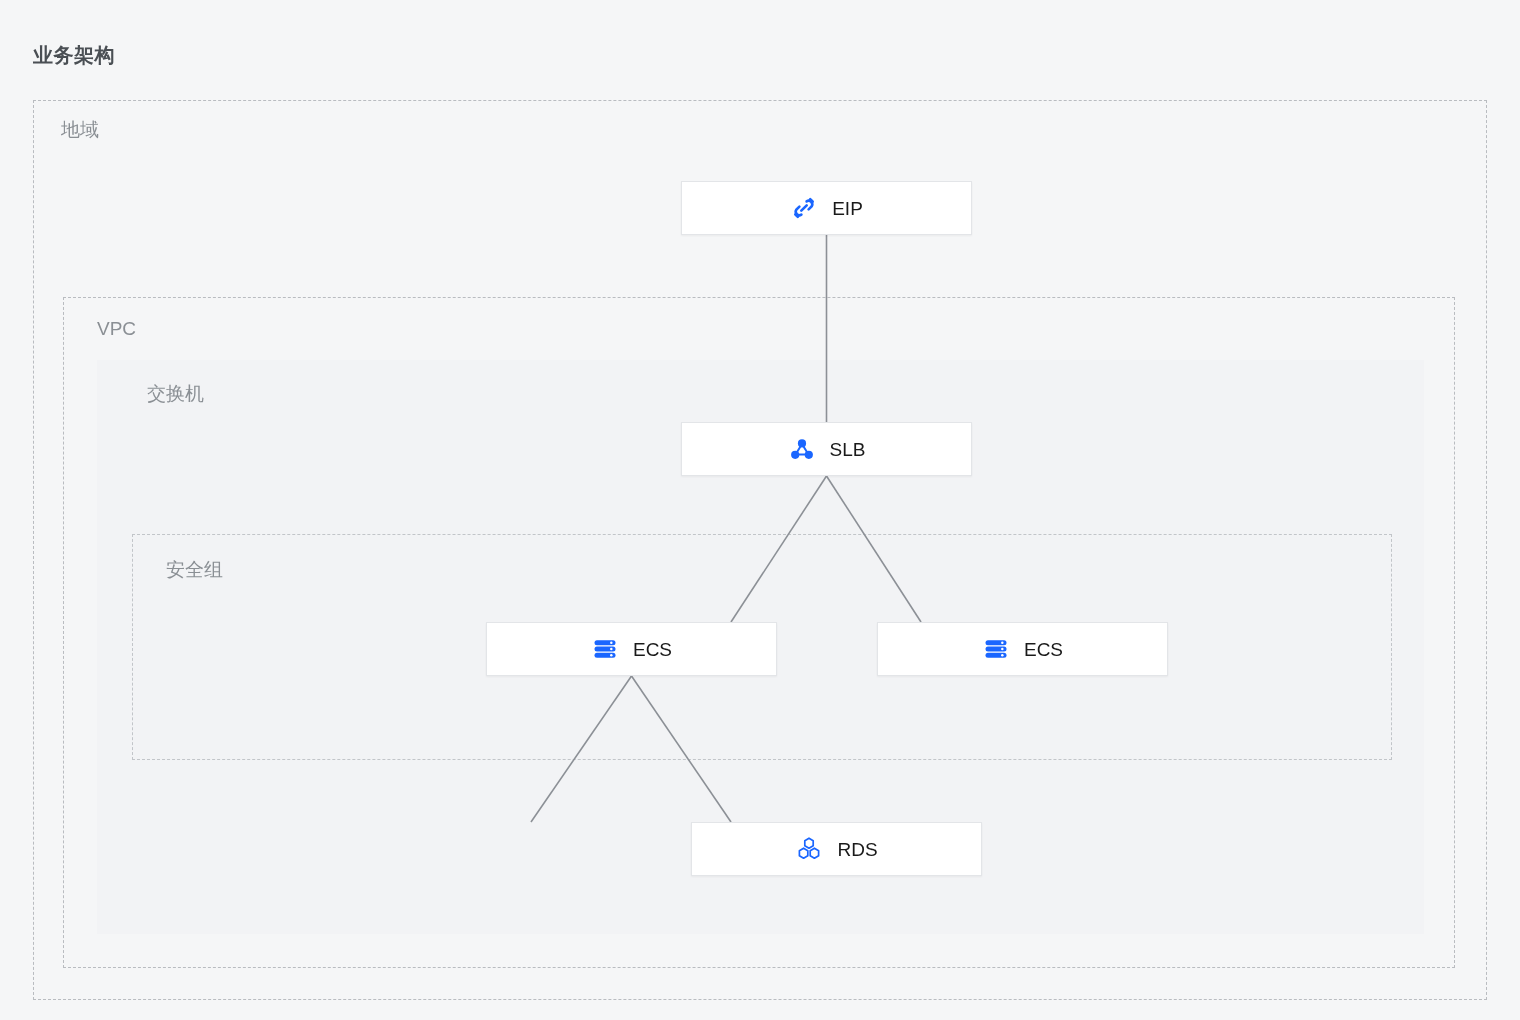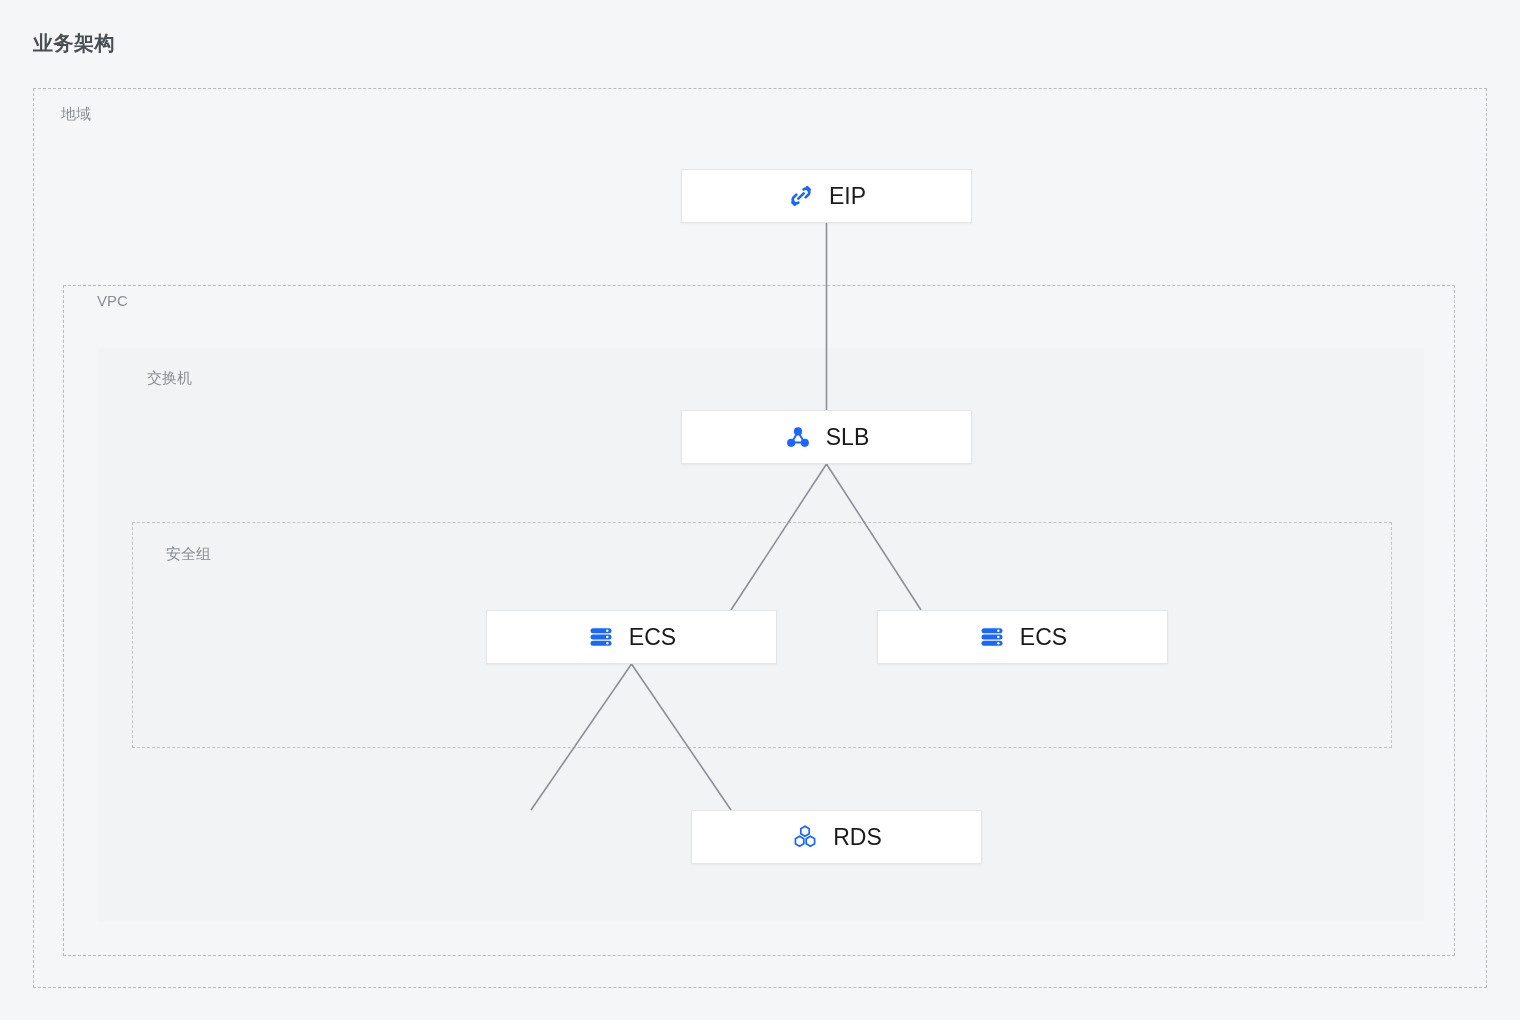--- a/index.html
+++ b/index.html
@@ -2,21 +2,21 @@
 <html><head>
 <meta charset="utf-8">
 <style>
   * { box-sizing: border-box; margin: 0; padding: 0; }
   html, body {
     width: 1520px; height: 1020px;
     background: #f5f6f7;
     font-family: "Liberation Sans", "DejaVu Sans", sans-serif;
     overflow: hidden;
   }
-  #page { position: relative; width: 1520px; height: 756px; }
+  #page { position: relative; width: 1520px; height: 756px; margin-top: 12px; }
 
   .page-title {
     position: absolute;
     left: 33px; top: 30px;
     font-size: 20px;
     font-weight: bold;
     color: #4a4f54;
     letter-spacing: 0.5px;
   }
 
@@ -41,26 +41,26 @@
     background: #f2f3f5;
   }
   .secgroup-box {
     position: absolute;
     left: 132px; top: 522px;
     width: 1260px; height: 226px;
     border: 1px dashed #c2c5c9;
   }
   .container-label {
     position: absolute;
-    font-size: 15px;
+    font-size: 19px;
     color: #8a8f94;
     white-space: nowrap;
   }
   .lbl-region  { left: 61px;  top: 105px; }
-  .lbl-vpc     { left: 97px;  top: 292px; }
+  .lbl-vpc     { left: 97px;  top: 306px; }
   .lbl-vswitch { left: 147px; top: 369px; }
   .lbl-secgrp  { left: 166px; top: 545px; }
 
   
   .connectors {
     position: absolute;
     left: 0; top: 0;
     width: 1520px; height: 1020px;
     pointer-events: none;
   }
@@ -71,21 +71,21 @@
     height: 54px;
     background: #ffffff;
     border: 1px solid #e3e5e8;
     box-shadow: 0 1px 2px rgba(0,0,0,0.05);
     display: flex;
     align-items: center;
     justify-content: center;
     gap: 14px;
   }
   .node .node-label {
-    font-size: 23px;
+    font-size: 19px;
     color: #1a1a1a;
     line-height: 1;
   }
   .node .node-icon {
     width: 28px; height: 28px;
     display: flex;
     align-items: center;
     justify-content: center;
     flex: 0 0 auto;
   }

